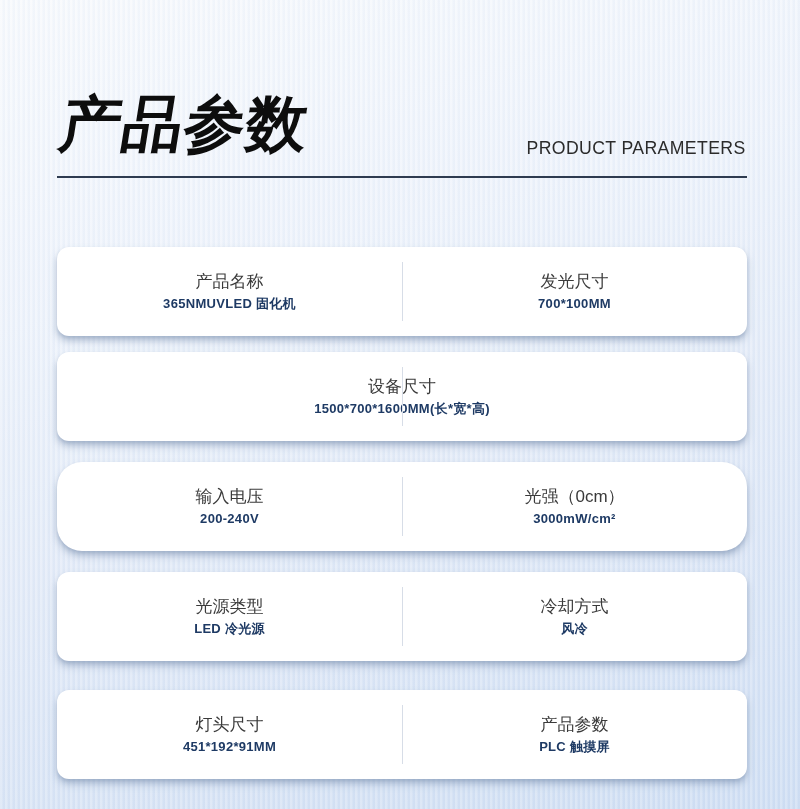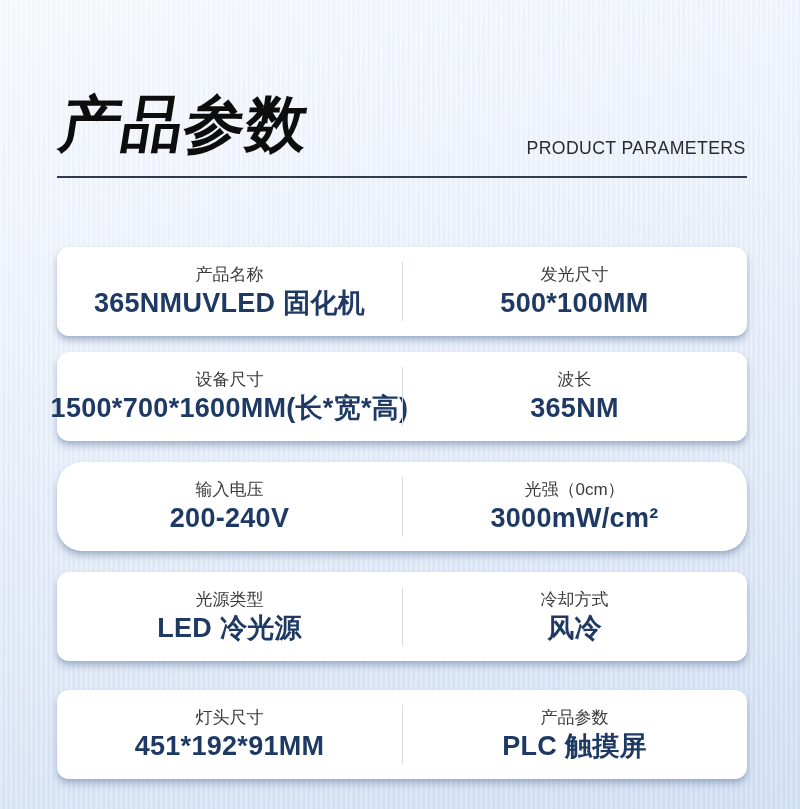--- a/index.html
+++ b/index.html
@@ -90,21 +90,21 @@
     width: 1px;
     background: #d7dde7;
   }
   .spec-label {
     font-size: 17px;
     color: #3a3a3a;
     line-height: 1;
     white-space: nowrap;
   }
   .spec-value {
-    font-size: 27px;
+    font-size: 13px;
     font-weight: bold;
     color: #1e3a64;
     line-height: 1;
     letter-spacing: 0.3px;
     white-space: nowrap;
   }
 </style>
 </head>
 <body>
 
@@ -115,34 +115,30 @@
 <div class="cards">
 
   <div class="card">
     <div class="col">
       <span class="spec-label">产品名称</span>
       <span class="spec-value">365NMUVLED 固化机</span>
     </div>
     <div class="v-divider"></div>
     <div class="col">
       <span class="spec-label">发光尺寸</span>
-      <span class="spec-value">500*100MM</span>
+      <span class="spec-value">700*100MM</span>
     </div>
   </div>
 
   <div class="card">
     <div class="col">
       <span class="spec-label">设备尺寸</span>
       <span class="spec-value">1500*700*1600MM(长*宽*高)</span>
     </div>
     <div class="v-divider"></div>
-    <div class="col">
-      <span class="spec-label">波长</span>
-      <span class="spec-value">365NM</span>
-    </div>
   </div>
 
   <div class="card">
     <div class="col">
       <span class="spec-label">输入电压</span>
       <span class="spec-value">200-240V</span>
     </div>
     <div class="v-divider"></div>
     <div class="col">
       <span class="spec-label">光强（0cm）</span>

